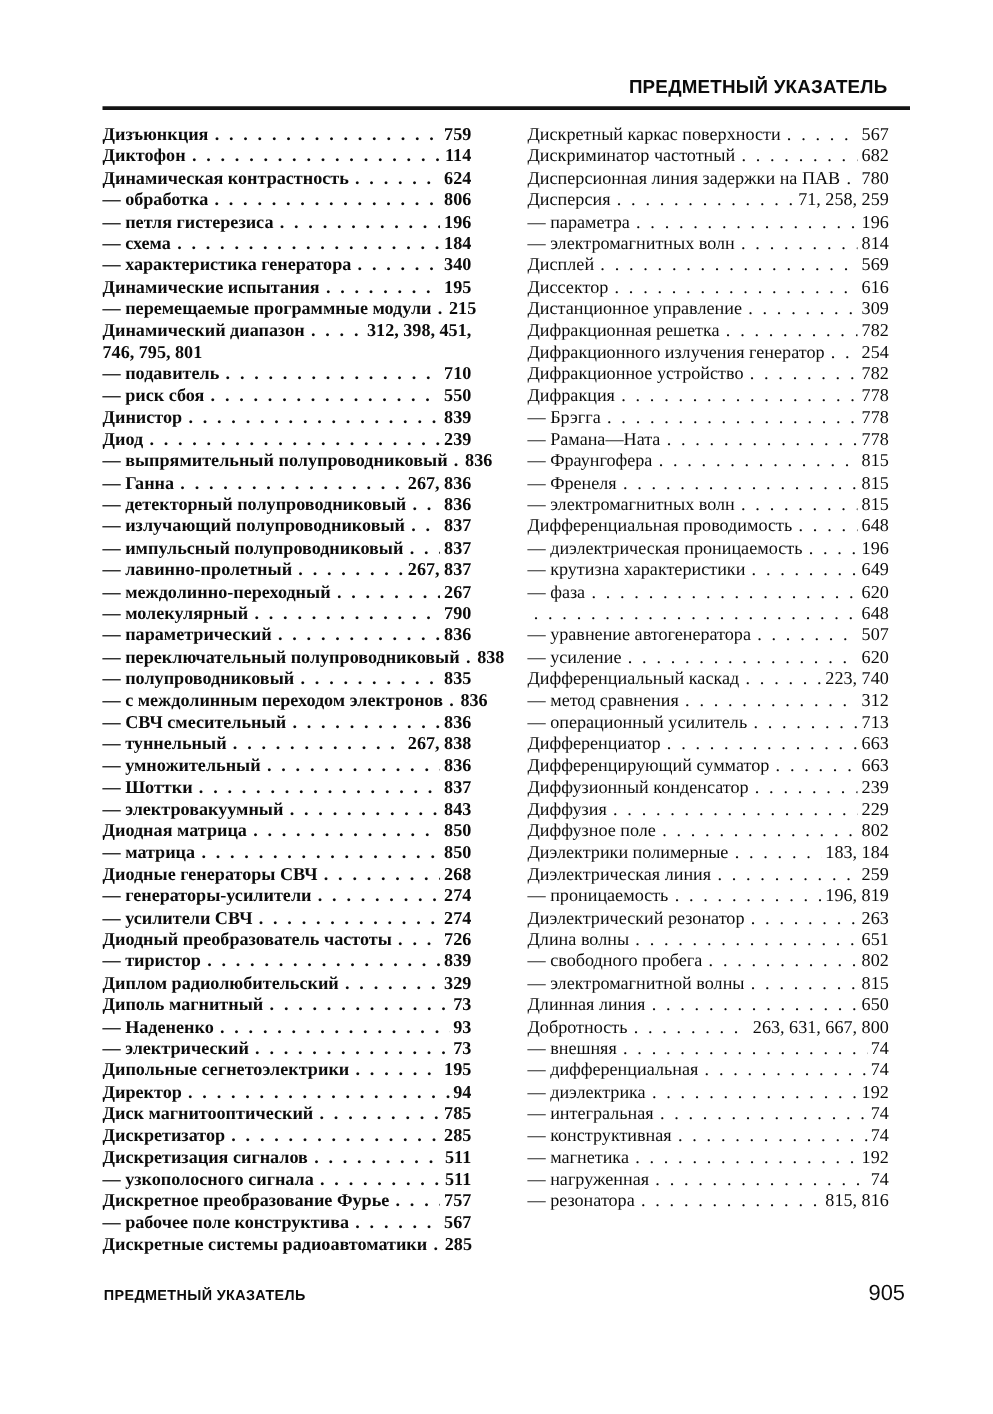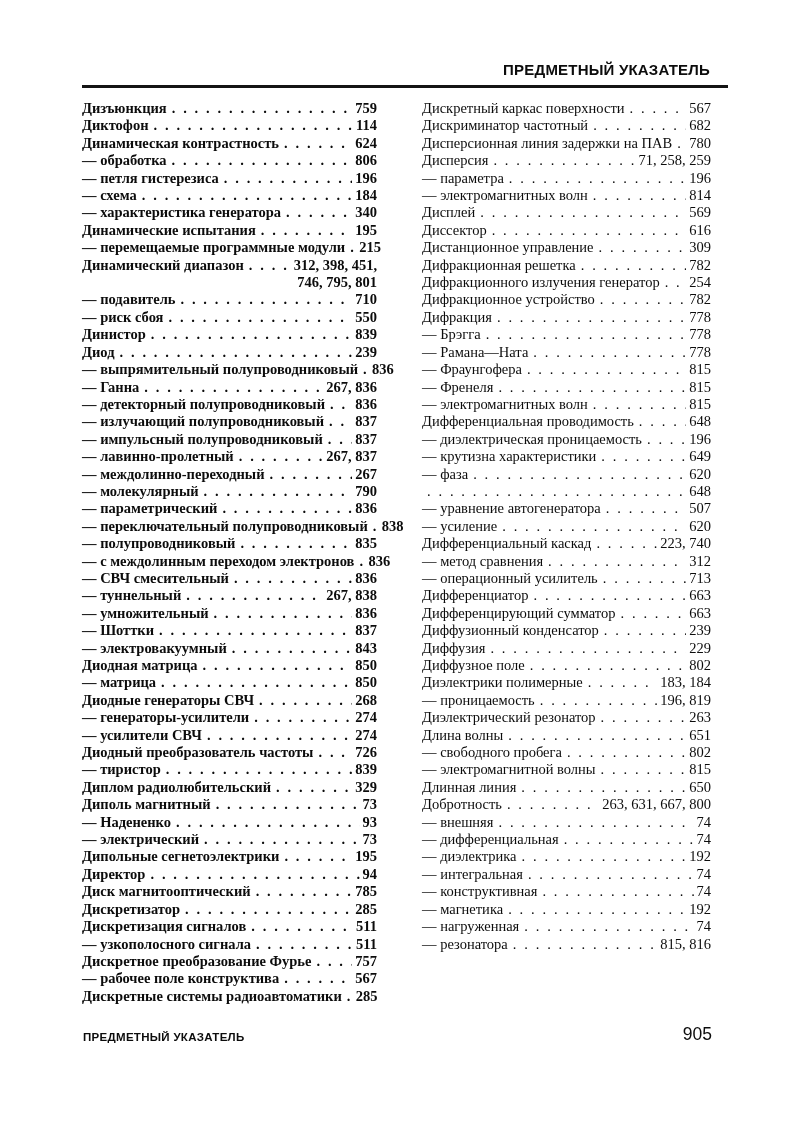--- a/index.html
+++ b/index.html
@@ -53,32 +53,32 @@
     overflow: hidden;
     white-space: nowrap;
     margin-left: 5px;
     margin-right: 3px;
   }
   .leader::after {
     content: ". . . . . . . . . . . . . . . . . . . . . . . . . . . . . . . . . . . . . . . . . . . . . . . . . . . . . . . . . . . . . . . . . . . . . . . .";
     letter-spacing: 2.1px;
   }
   .pg { white-space: nowrap; }
-  .entry.cont { display: block; text-align: right; }
+  .entry.cont { display: block; text-align: left; }
   .footer-label {
     position: absolute;
     left: 83px; top: 1031px;
     font-family: "Liberation Sans", sans-serif;
     font-weight: bold;
     font-size: 11.5px;
     letter-spacing: 0.3px;
   }
   .page-number {
     position: absolute;
-    right: 82px; top: 1024px;
+    right: 70px; top: 1024px;
     font-family: "Liberation Sans", sans-serif;
     font-size: 17.5px;
     font-weight: normal;
     margin-left: 14px;
   }
 </style>
 </head>
 <body>
 
 <div class="content">
@@ -595,20 +595,25 @@
     <span class="pg">802</span>
   </div>
 
 
   <div class="entry">
     <span class="lbl">Диэлектрики полимерные</span>
     <span class="leader"></span>
     <span class="pg">183, 184</span>
   </div>
 
+  <div class="entry">
+    <span class="lbl">Диэлектрическая линия</span>
+    <span class="leader"></span>
+    <span class="pg">259</span>
+  </div>
 
   <div class="entry">
     <span class="lbl">— проницаемость</span>
     <span class="leader"></span>
     <span class="pg">196, 819</span>
   </div>
 
   <div class="entry">
     <span class="lbl">Диэлектрический резонатор</span>
     <span class="leader"></span>

